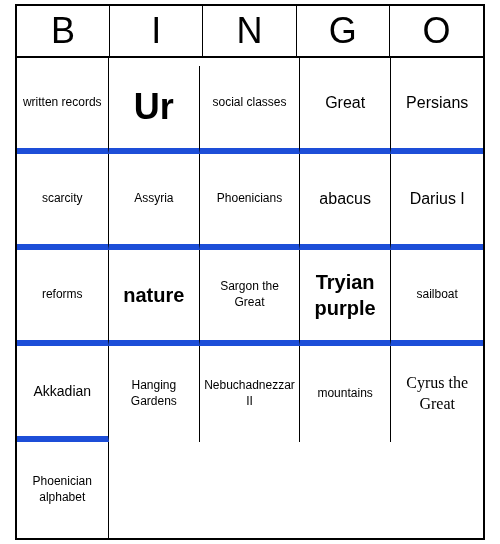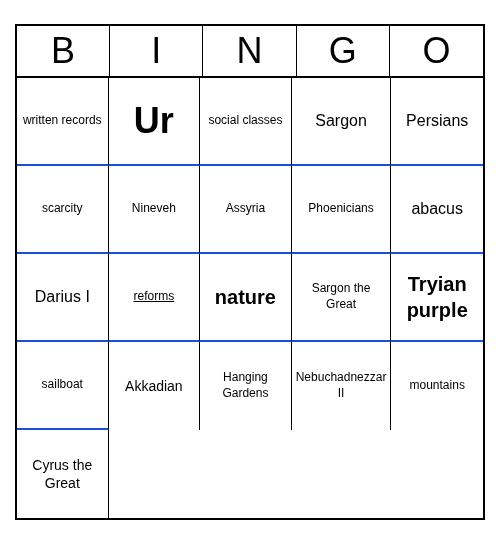--- a/index.html
+++ b/index.html
@@ -42,21 +42,21 @@
     }
 
     .bingo-grid {
       display: grid;
       grid-template-columns: repeat(5, 1fr);
       grid-template-rows: repeat(5, 1fr);
     }
 
     .bingo-cell {
       border-right: 1px solid #000;
-      border-bottom: 2px solid #1d4ed8;
+      border-bottom: 6px solid #1d4ed8;
       display: flex;
       align-items: center;
       justify-content: center;
       text-align: center;
       padding: 6px 4px;
       min-height: 88px;
       font-size: 14px;
       line-height: 1.3;
     }
 
@@ -74,34 +74,34 @@
 <div class="bingo-card">
   <div class="bingo-header">
   <div class="bingo-header-cell">B</div>
       <div class="bingo-header-cell">I</div>
       <div class="bingo-header-cell">N</div>
       <div class="bingo-header-cell">G</div>
       <div class="bingo-header-cell">O</div>
     </div>
   <div class="bingo-grid">
   <div class="bingo-cell" style="font-size: 12px;">written records</div>
-      <div class="bingo-cell" style="font-size: 36px; font-weight: bold;">Ur</div>
+      <div class="bingo-cell" style="font-size: 36px; font-weight: bold; margin-top: 8px;">Ur</div>
       <div class="bingo-cell" style="font-size: 12px;">social classes</div>
-      <div class="bingo-cell" style="font-size: 16px;">Sargon</div>
+      <div class="bingo-cell" style="font-size: 16px;">Great</div>
       <div class="bingo-cell" style="font-size: 16px;">Persians</div>
       <div class="bingo-cell" style="font-size: 12px;">scarcity</div>
-      <div class="bingo-cell" style="font-size: 12px;">Nineveh</div>
       <div class="bingo-cell" style="font-size: 12px;">Assyria</div>
       <div class="bingo-cell" style="font-size: 12px;">Phoenicians</div>
       <div class="bingo-cell" style="font-size: 16px; text-align: right;">abacus</div>
       <div class="bingo-cell" style="font-size: 16px;">Darius I</div>
-      <div class="bingo-cell" style="font-size: 12px; text-decoration: underline;">reforms</div>
+      <div class="bingo-cell" style="font-size: 12px;">reforms</div>
       <div class="bingo-cell" style="font-size: 20px; font-weight: bold;">nature</div>
       <div class="bingo-cell" style="font-size: 12px;">Sargon the Great</div>
       <div class="bingo-cell" style="font-size: 20px; font-weight: bold;">Tryian purple</div>
       <div class="bingo-cell" style="font-size: 12px;">sailboat</div>
       <div class="bingo-cell" style="font-size: 14px;">Akkadian</div>
       <div class="bingo-cell" style="font-size: 12px;">Hanging Gardens</div>
       <div class="bingo-cell" style="font-size: 12px;">Nebuchadnezzar II</div>
       <div class="bingo-cell" style="font-size: 12px;">mountains</div>
-      <div class="bingo-cell" style="font-size: 14px;">Cyrus the Great</div>
+      <div class="bingo-cell" style="font-size: 16px; font-family: Liberation Serif, serif;">Cyrus the Great</div>
+      <div class="bingo-cell" style="font-size: 12px;">Phoenician alphabet</div>
     </div>
 </div>
 
 </body></html>

